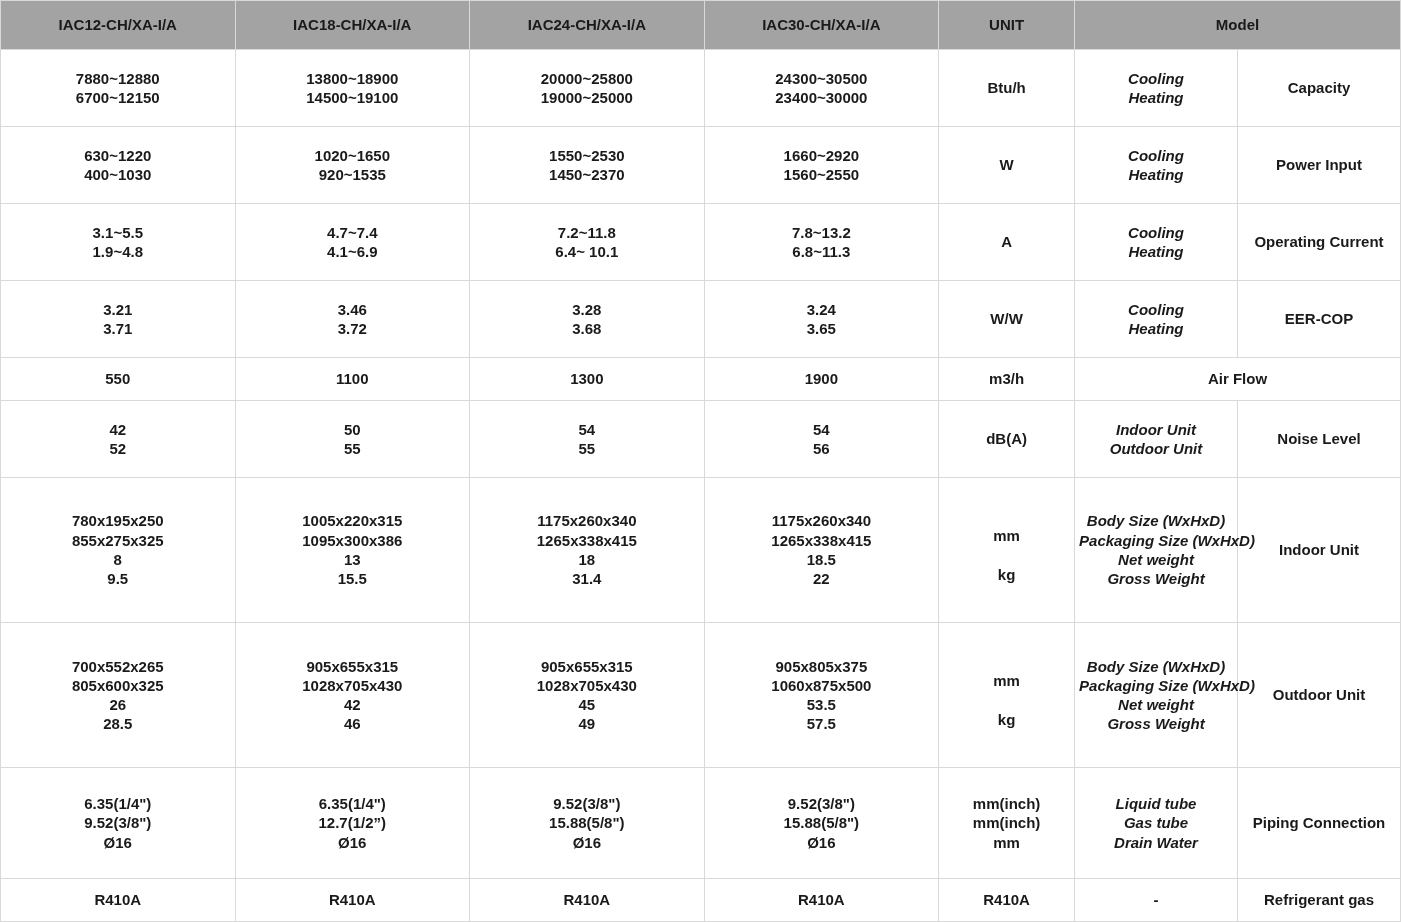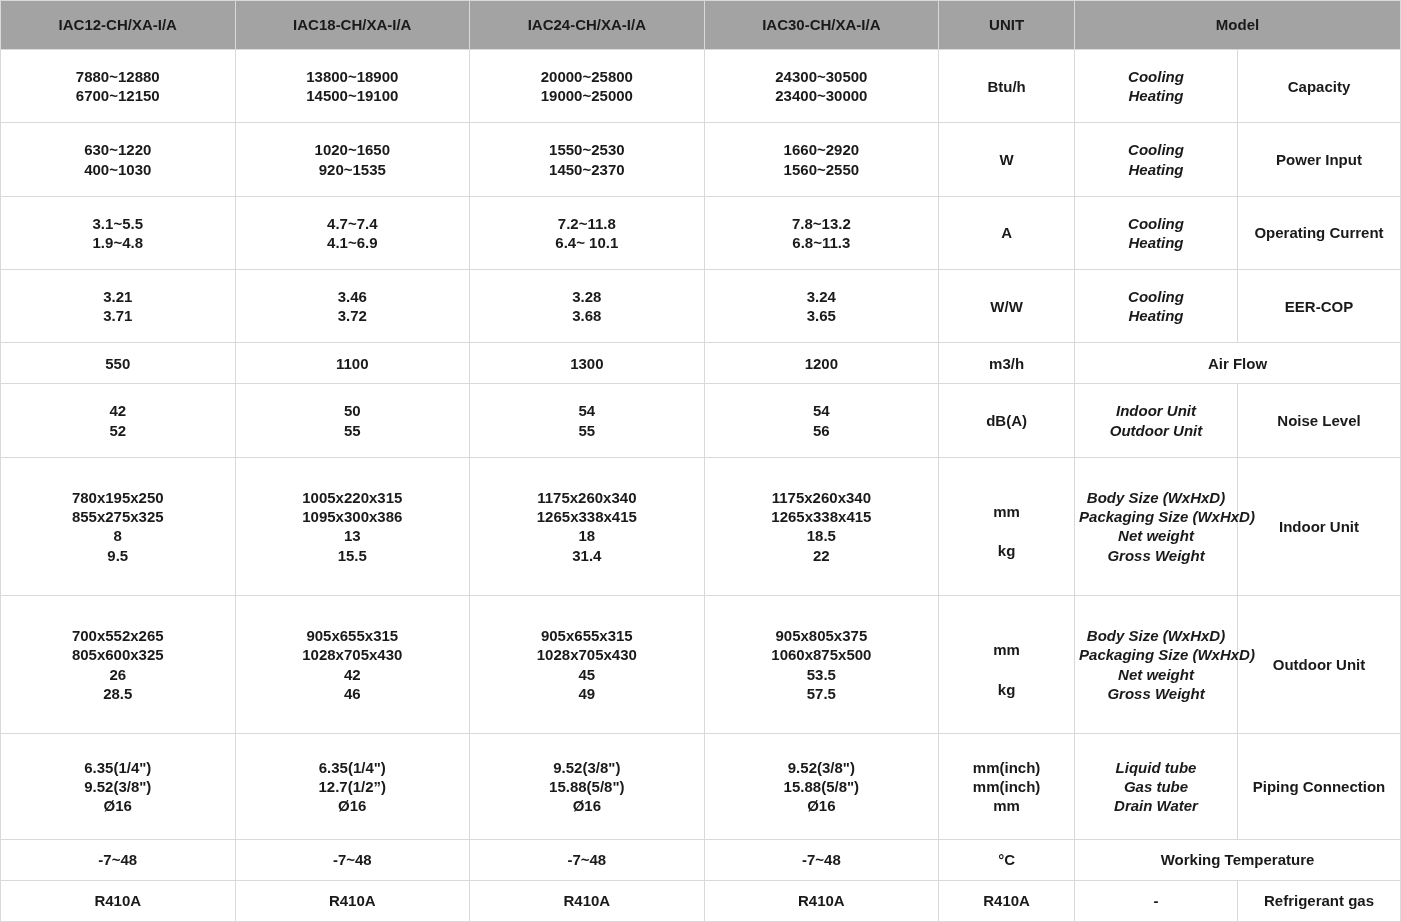--- a/index.html
+++ b/index.html
@@ -189,21 +189,21 @@
         <td class="multi">
           <div>550</div>
         </td>
         <td class="multi">
           <div>1100</div>
         </td>
         <td class="multi">
           <div>1300</div>
         </td>
         <td class="multi">
-          <div>1200</div>
+          <div>1900</div>
         </td>
         <td class="multi unit-cell">
           <div>m3/h</div>
         </td>
         <td colspan="2" class="label-cell">Air Flow</td>
       </tr>
       <tr>
         <td class="multi">
           <div>42</div>
           <div>52</div>
@@ -331,38 +331,20 @@
         </td>
         <td class="multi desc-cell col-desc">
           <div>Liquid tube</div>
           <div>Gas tube</div>
           <div>Drain Water</div>
         </td>
         <td class="label-cell">Piping Connection</td>
       </tr>
       <tr>
         <td class="multi">
-          <div>-7~48</div>
-        </td>
-        <td class="multi">
-          <div>-7~48</div>
-        </td>
-        <td class="multi">
-          <div>-7~48</div>
-        </td>
-        <td class="multi">
-          <div>-7~48</div>
-        </td>
-        <td class="multi unit-cell">
-          <div>°C</div>
-        </td>
-        <td colspan="2" class="label-cell">Working Temperature</td>
-      </tr>
-      <tr>
-        <td class="multi">
           <div>R410A</div>
         </td>
         <td class="multi">
           <div>R410A</div>
         </td>
         <td class="multi">
           <div>R410A</div>
         </td>
         <td class="multi">
           <div>R410A</div>

